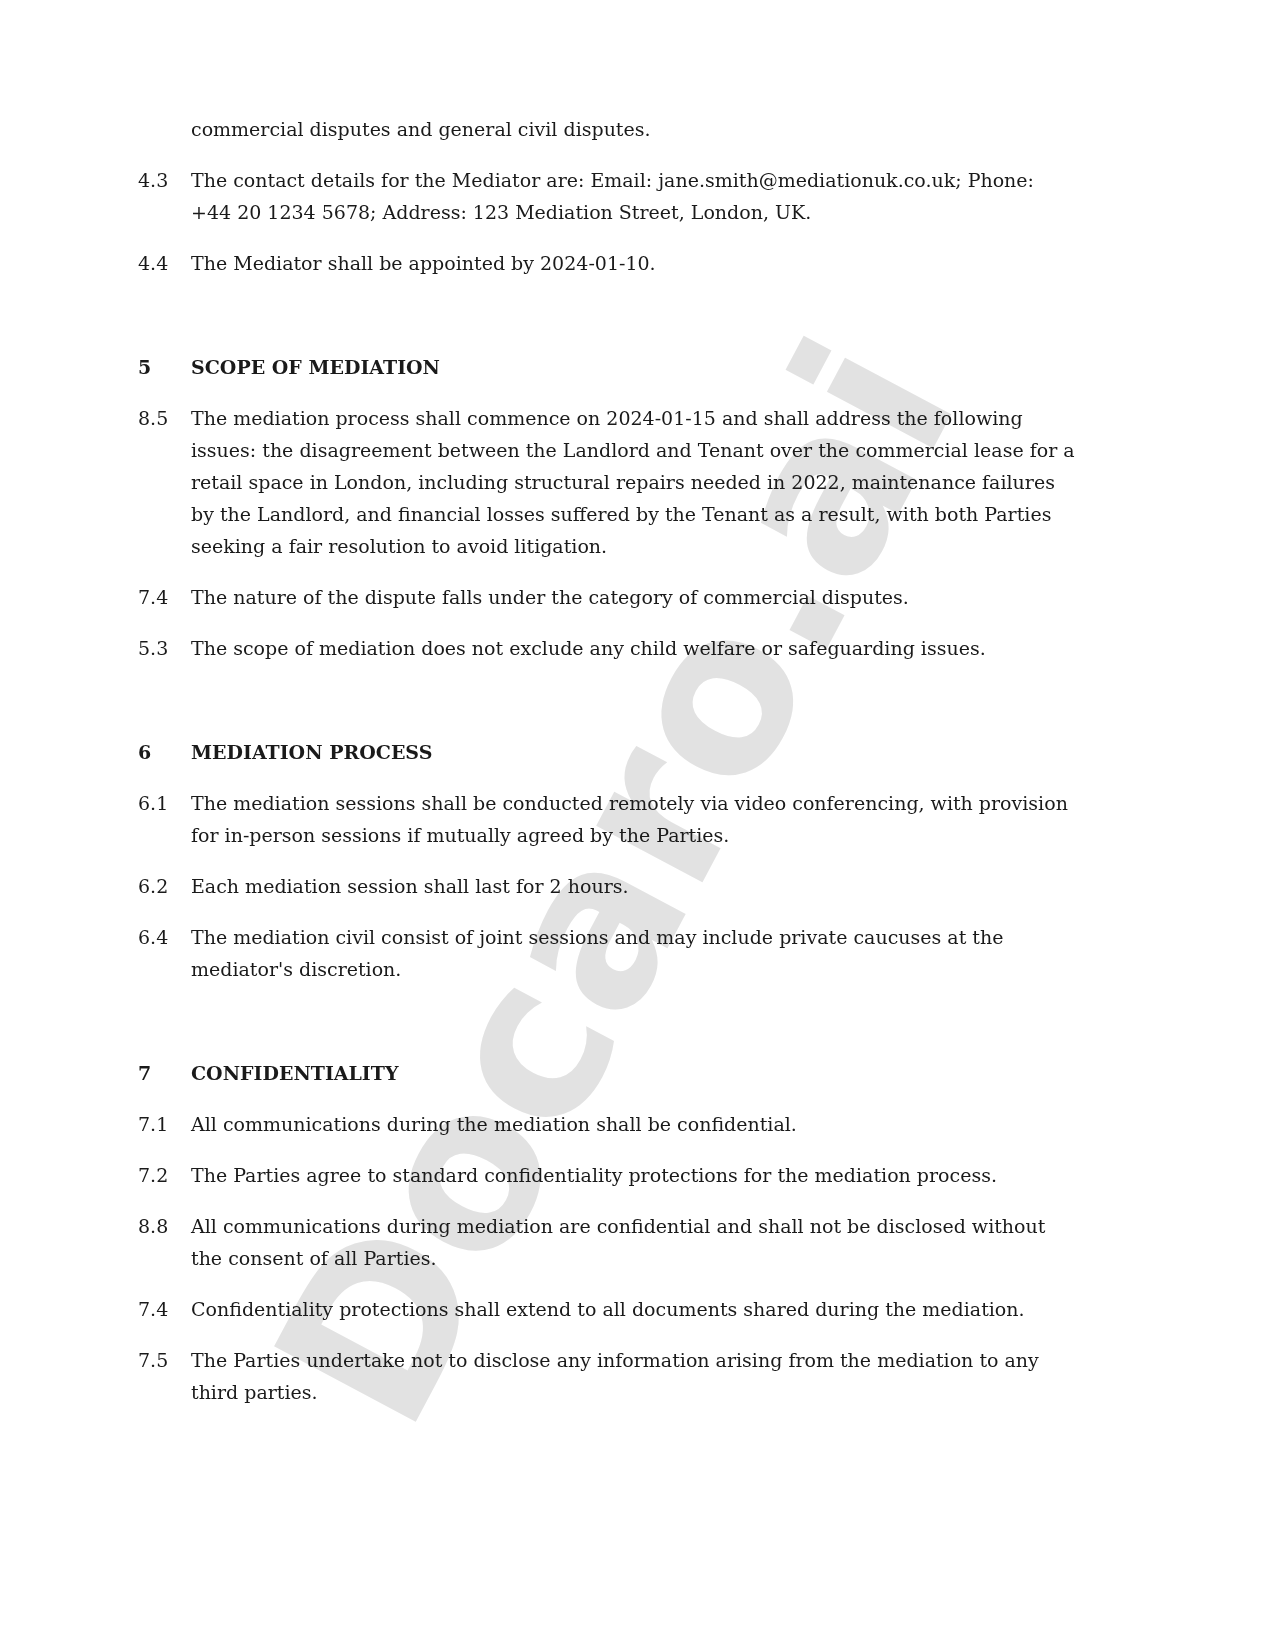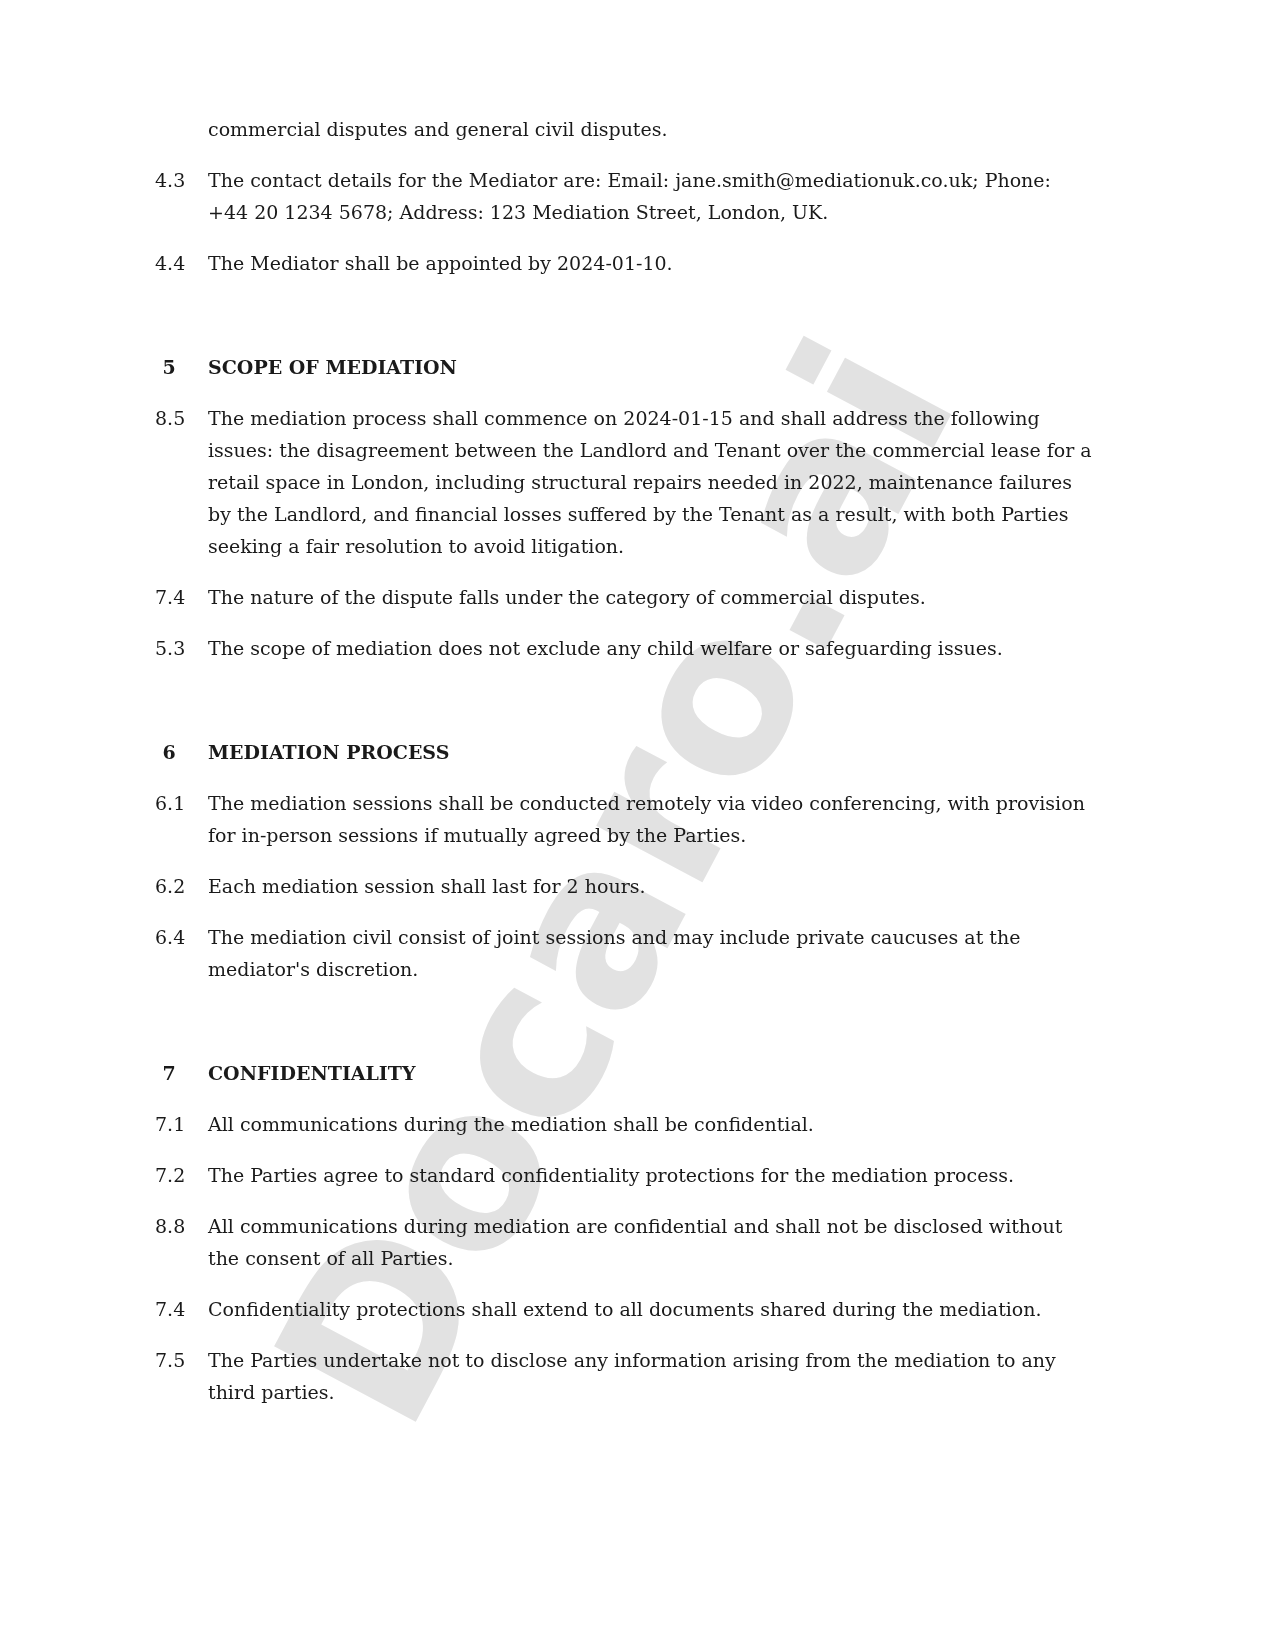--- a/index.html
+++ b/index.html
@@ -27,36 +27,36 @@
     font-size: 220px;
     letter-spacing: 0px;
     white-space: nowrap;
     color: #e2e2e2;
     z-index: 0;
     user-select: none;
     pointer-events: none;
   }
   .content {
     position: absolute;
-    left: 155px;
+    left: 138px;
     top: 113px;
     width: 937px;
     z-index: 1;
     font-size: 19px;
     line-height: 32px;
   }
   .block {
     display: flex;
     align-items: flex-start;
     margin-bottom: 19px;
   }
   .block .num {
     flex: 0 0 28px;
     width: 28px;
-    text-align: center;
+    text-align: left;
     margin-right: 25px;
     white-space: nowrap;
   }
   .block .text {
     margin: 0;
     width: 884px;
     max-width: 884px;
   }
   .block.heading {
     margin-top: 72px;

